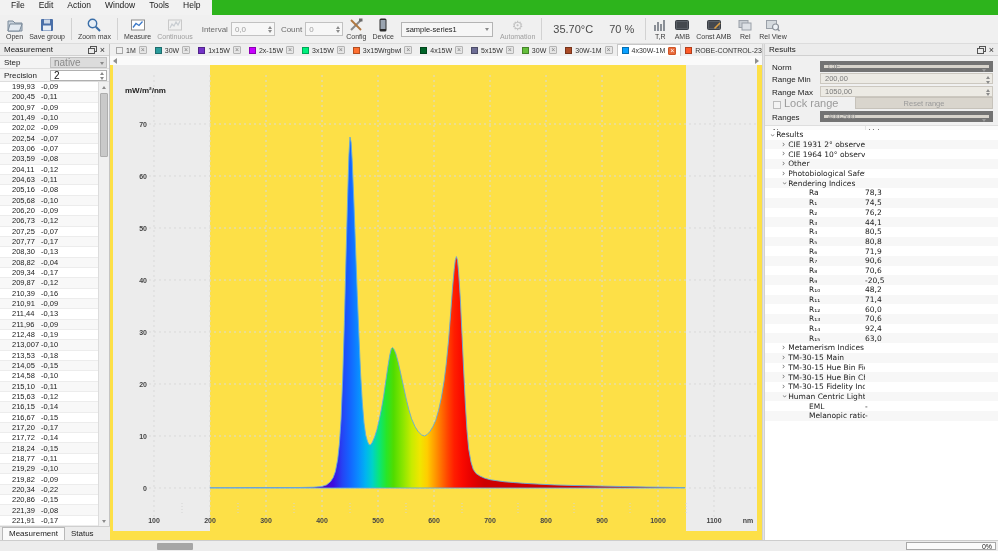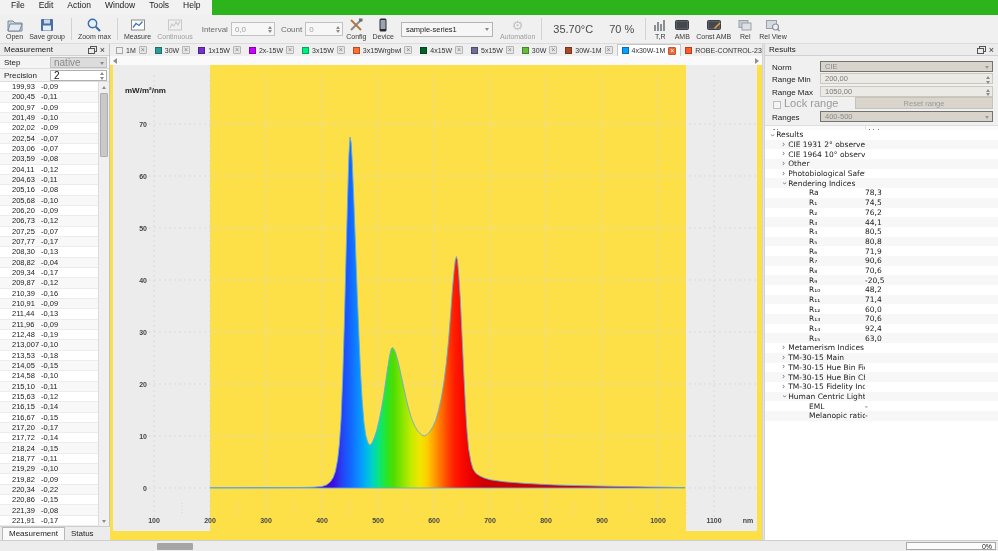--- a/index.html
+++ b/index.html
@@ -94,21 +94,21 @@
   #chart-svg .ylabel{font:bold 8px "Liberation Sans",sans-serif;fill:#222}
 
   
   #splitter{position:absolute;left:762px;top:44px;width:3px;height:496px;background:#e4e4e4;
             border-left:1px solid #d2d2d2;border-right:1px solid #d2d2d2}
   #right-panel{position:absolute;left:765px;top:44px;width:233px;height:496px;background:#f0f0f0}
   #rform{padding:3px 5px 2px 7px}
   .frow{display:flex;align-items:flex-end;height:11px;margin:1.5px 0}
   .flabel{width:48px;font-size:8px;color:#1a1a1a;flex:none}
   .fctrl{flex:1;height:11px;display:flex;align-items:center;padding:0 12px 0 4px;position:relative;font-size:7.5px}
-  .combo-dis{background:#d8d4cc;border:1px solid #737373;color:#8a8a8a}
+  .combo-dis{background:#d8d4cc;border:4px solid #737373;color:#8a8a8a}
   .combo-dis .arr-dn{position:absolute;right:3px;top:4px;border-top-color:#9a9a9a}
   .spin-dis{background:#eceae4;border:1px solid #ccc8c0;color:#7a7a7a}
   .cb{width:8px;height:8px;border:1px solid #bcbcbc;background:#f4f4f4;margin:0 3px 0 1px;flex:none}
   .cblabel{font-size:11px;color:#9a9a9a;width:71px}
   .btn-dis{flex:1;height:12px;background:#d9d5cd;border:1px solid #c6c2ba;color:#9a9a9a;font-size:7.5px;
            display:flex;align-items:center;justify-content:center}
   #tree-head{display:flex;height:12px;background:#fbfbfb;border-top:1px solid #dedede;border-bottom:1px solid #dedede;
              font-size:7.5px;color:#444;align-items:center}
   #tree-head .th-name{width:100px;padding-left:8px}
   #tree-head .th-val{flex:1;border-left:1px solid #e4e4e4;padding-left:3px;height:100%;display:flex;align-items:center}

